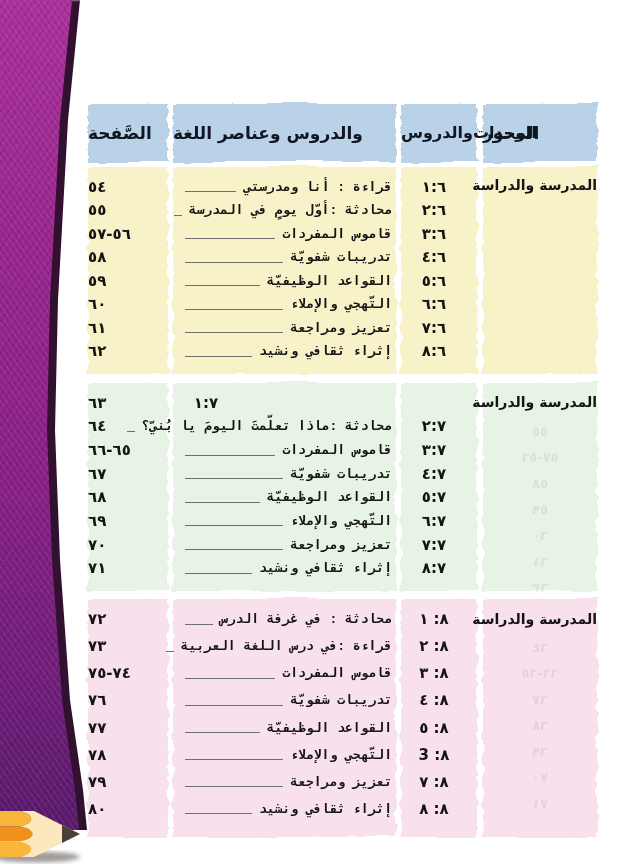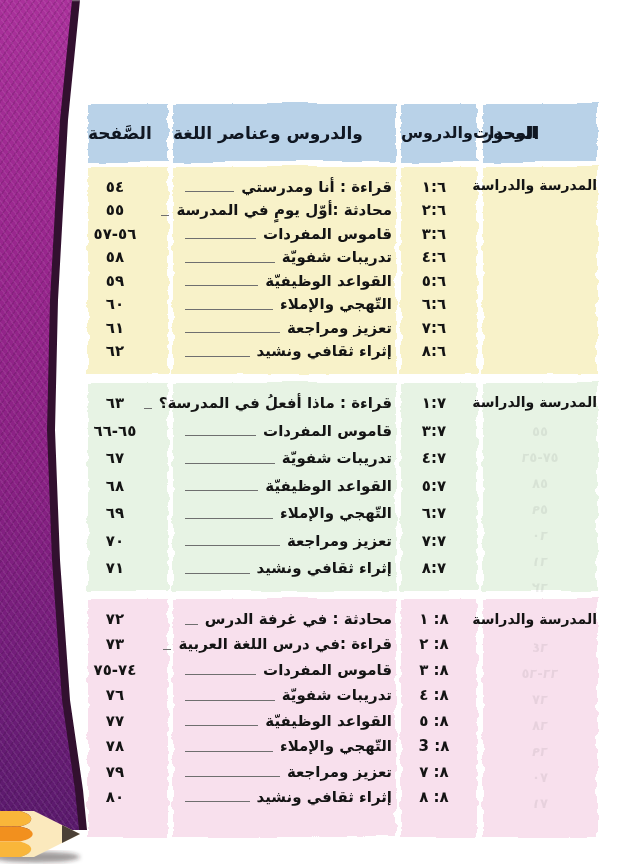--- a/index.html
+++ b/index.html
@@ -40,26 +40,26 @@
   .hcell.col-skills{left:88px;width:223px;}
   .hcell.col-units{left:316px;width:76px;flex-direction:row;line-height:1.2;font-size:16px;}
   .hcell.col-theme{left:398px;width:114px;}
   
   .section{position:absolute;left:85px;width:512px;}
   .sec-1{top:167px;height:208px;}
   .sec-2{top:383px;height:209px;}
   .sec-3{top:599px;height:238px;}
   .rows{position:absolute;left:0;top:0;right:0;bottom:0;display:flex;flex-direction:column;
         justify-content:space-between;padding:8px 0 12px;}
-  .sec-3 .rows{padding:8px 0 28px;}
+  .sec-3 .rows{padding:8px 0 16px;}
   .row{display:flex;align-items:center;height:24px;font-weight:bold;}
-  .c-page{width:80px;margin-left:3px;text-align:center;padding-right:26px;box-sizing:border-box;}
+  .c-page{width:80px;margin-left:3px;text-align:left;padding-right:26px;box-sizing:border-box;}
   .c-skill{width:223px;margin-left:5px;display:flex;direction:rtl;align-items:center;
            padding:0 4px 0 10px;box-sizing:border-box;}
-  .c-skill .txt{white-space:nowrap;font-size:15px;}
+  .c-skill .txt{white-space:nowrap;font-size:13px;font-family:Liberation Mono, monospace;}
   .leader{flex:1;height:1px;background:#6f6f6f;margin:0 7px 0 2px;position:relative;top:5px;min-width:8px;}
   .c-unit{width:76px;text-align:center;}
   .num{unicode-bidi:bidi-override;direction:ltr;font-size:15px;letter-spacing:.5px;}
   .theme-label{position:absolute;left:398px;width:114px;text-align:left;font-weight:bold;
                font-size:14px;direction:rtl;white-space:nowrap;}
   .sec-1 .theme-label{top:10px;}
   .sec-2 .theme-label{top:11px;}
   .sec-3 .theme-label{top:12px;}
   .ghost{position:absolute;left:398px;width:114px;top:36px;text-align:center;font-weight:bold;
          font-size:13px;line-height:26px;white-space:pre-line;opacity:.09;filter:blur(.6px);
@@ -188,25 +188,29 @@
     <div class="ghost num">٥٥
 ٥٧-٥٦
 ٥٨
 ٥٩
 ٦٠
 ٦١
 ٦٢</div>
     <div class="rows">
       <div class="row">
         <span class="c-page num">٦٣</span>
-        <span class="c-skill">
-            <span class="txt">قراءة : ماذا أفعلُ في المدرسة؟</span>
-            <span class="leader"></span>
-          </span>
         <span class="c-unit num">١:٧</span>
+      </div>
+      <div class="row">
+        <span class="c-page num">٦٤</span>
+        <span class="c-skill">
+            <span class="txt">محادثة :ماذا تعلّمتَ اليومَ يا بُنيّ؟</span>
+            <span class="leader"></span>
+          </span>
+        <span class="c-unit num">٢:٧</span>
       </div>
       <div class="row">
         <span class="c-page num">٦٦-٦٥</span>
         <span class="c-skill">
             <span class="txt">قاموس المفردات</span>
             <span class="leader"></span>
           </span>
         <span class="c-unit num">٣:٧</span>
       </div>
       <div class="row">

